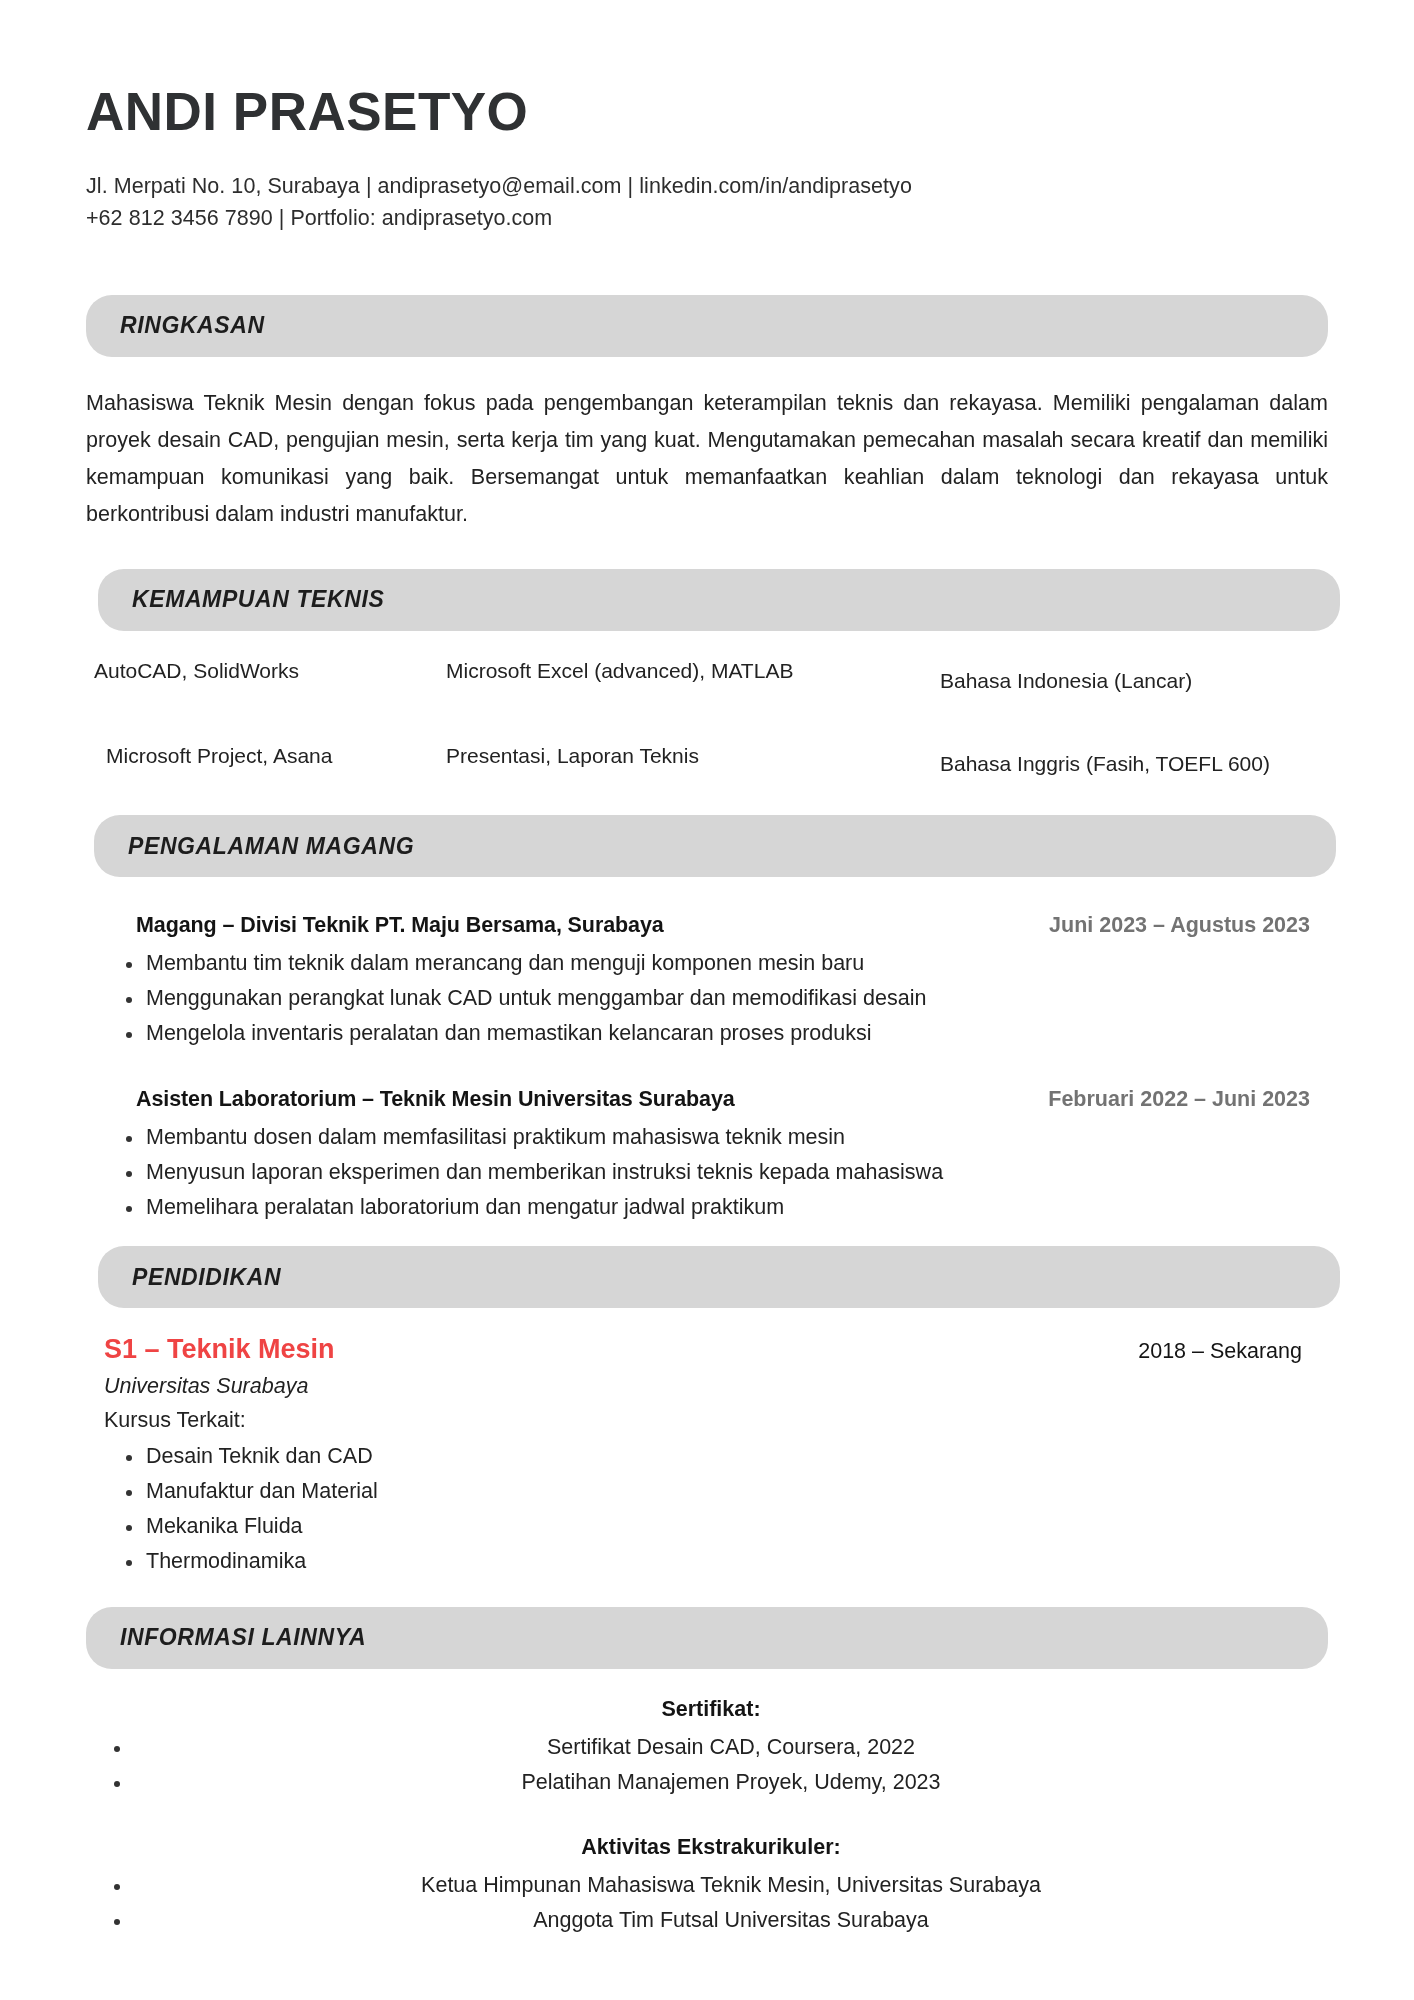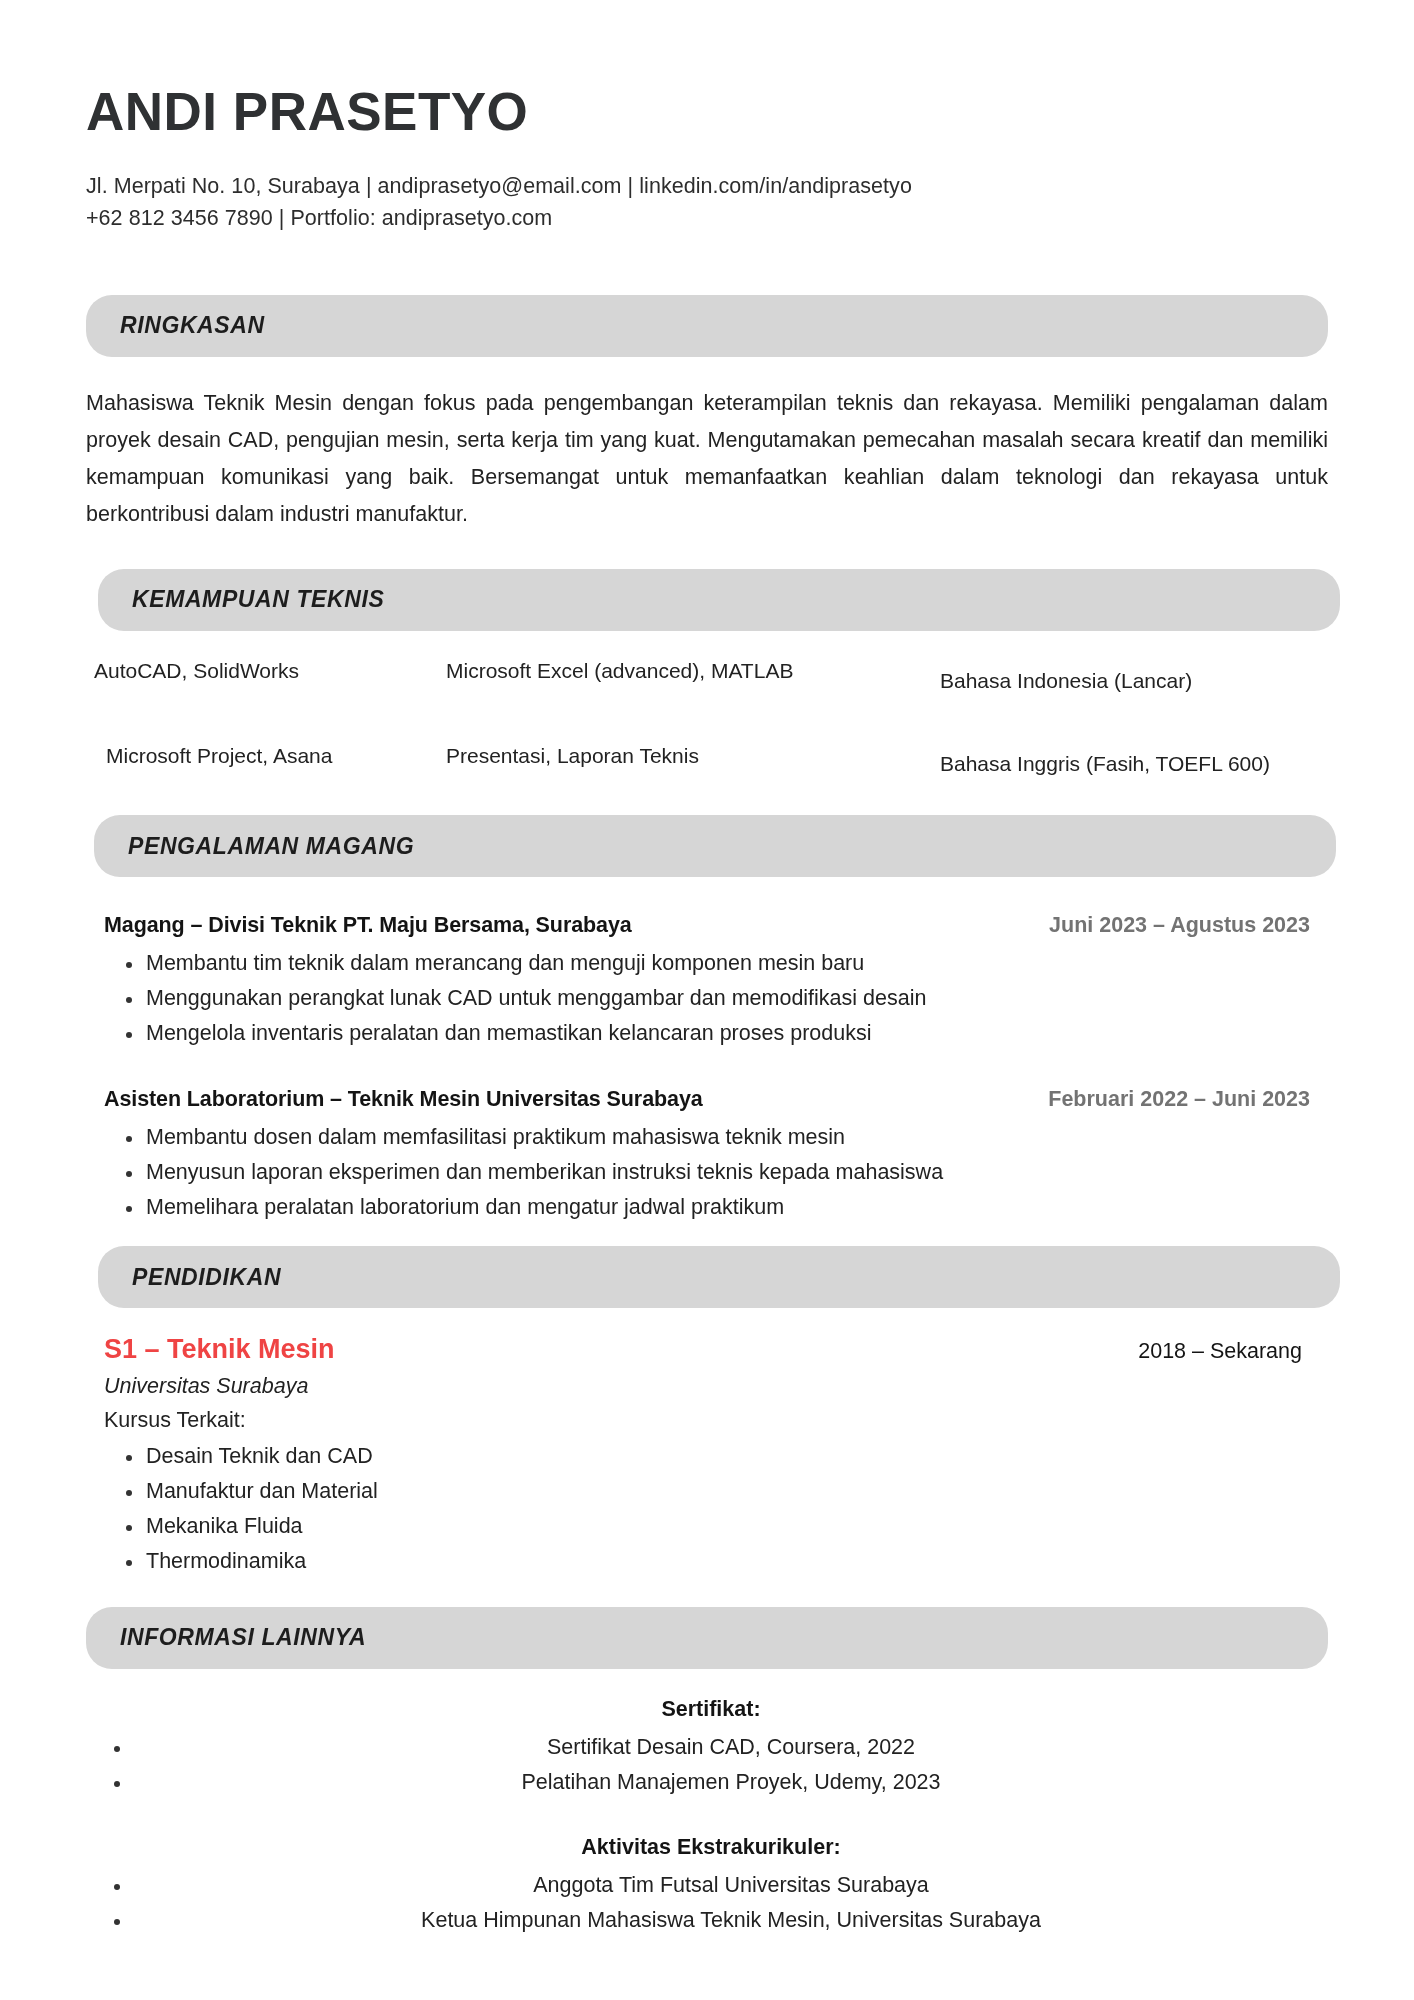--- a/index.html
+++ b/index.html
@@ -95,20 +95,21 @@
   .skills .r1.c2 { padding-left: 14px; padding-top: 8px; }
   .skills .r0.c2 { padding-top: 10px; }
 
   
   .exp-block { margin-top: 36px; padding-left: 18px; }
   .exp-block:first-of-type { margin-top: 40px; }
   .exp-head {
     display: flex;
     align-items: baseline;
     justify-content: space-between;
+    margin-left: 32px;
   }
   .exp-title {
     font-size: 21.5px;
     font-weight: 700;
     color: #141414;
     letter-spacing: -0.1px;
   }
   .exp-date {
     font-size: 21.5px;
     font-weight: 700;
@@ -274,19 +275,19 @@
       <div class="info-label">Sertifikat:</div>
       <ul class="bullets info">
         <li>Sertifikat Desain CAD, Coursera, 2022</li>
         <li>Pelatihan Manajemen Proyek, Udemy, 2023</li>
       </ul>
     </div>
 
     <div class="info-block second">
       <div class="info-label">Aktivitas Ekstrakurikuler:</div>
       <ul class="bullets info">
+        <li>Ketua Himpunan Mahasiswa Teknik Mesin, Universitas Surabaya</li>
         <li>Anggota Tim Futsal Universitas Surabaya</li>
-        <li>Ketua Himpunan Mahasiswa Teknik Mesin, Universitas Surabaya</li>
       </ul>
     </div>
   </div>
 
 </div>
 
 </body></html>

